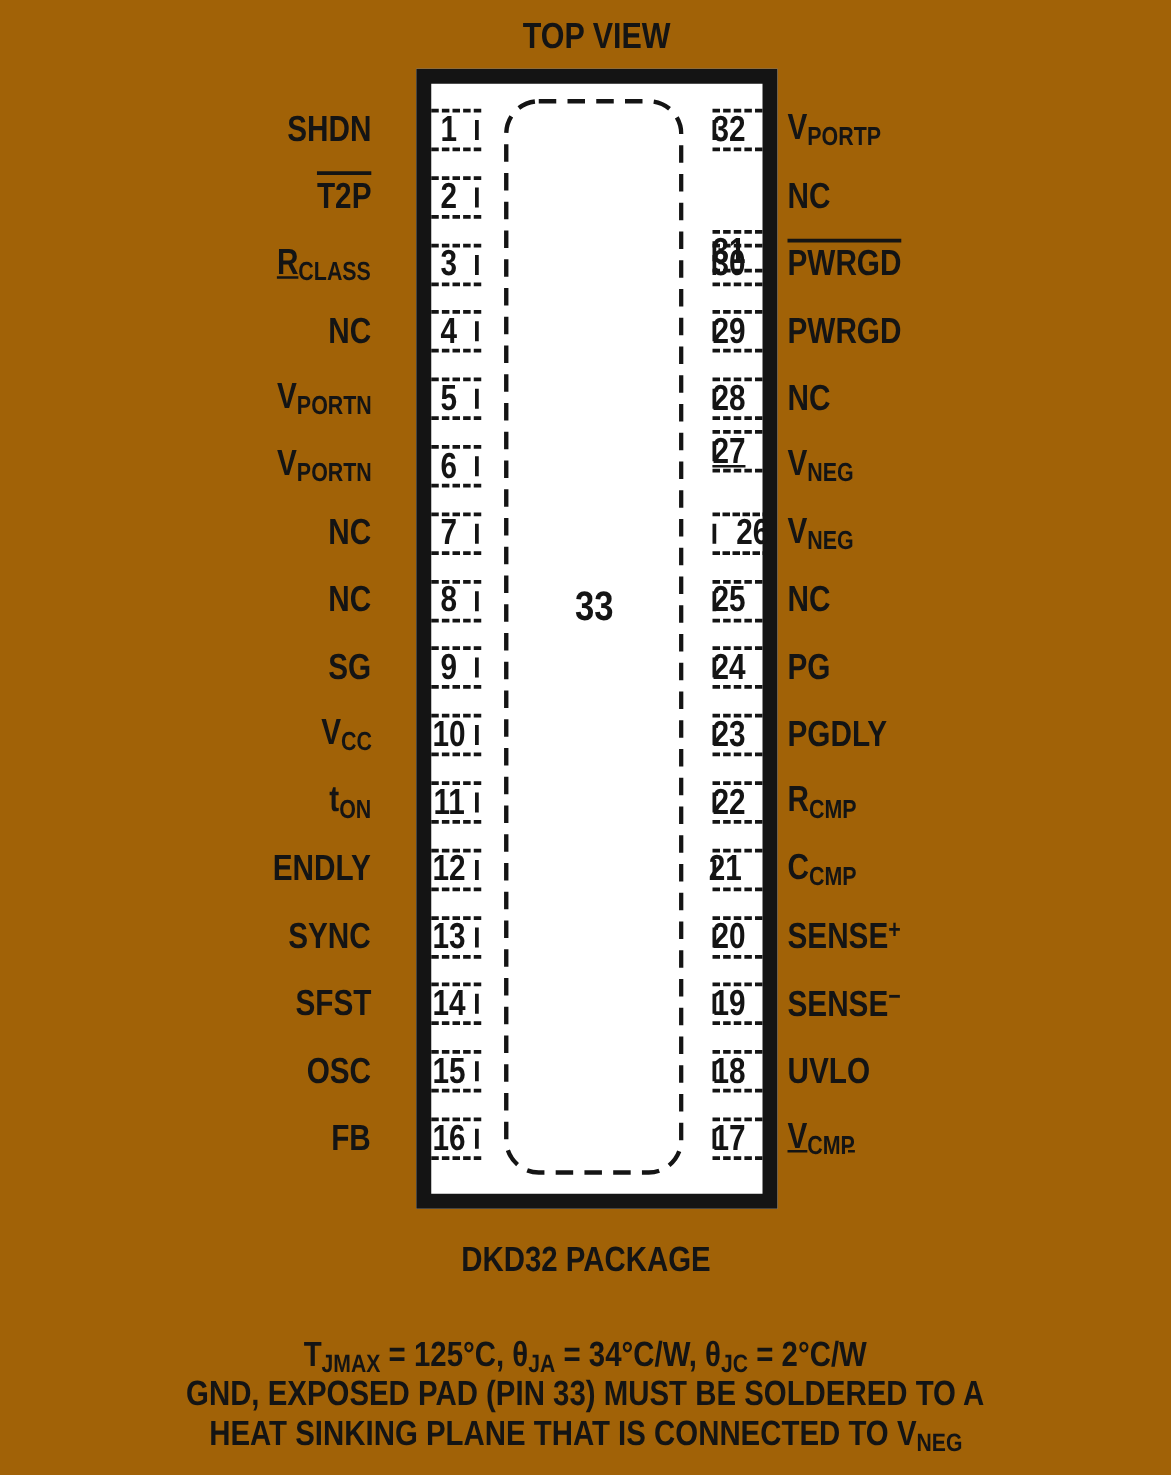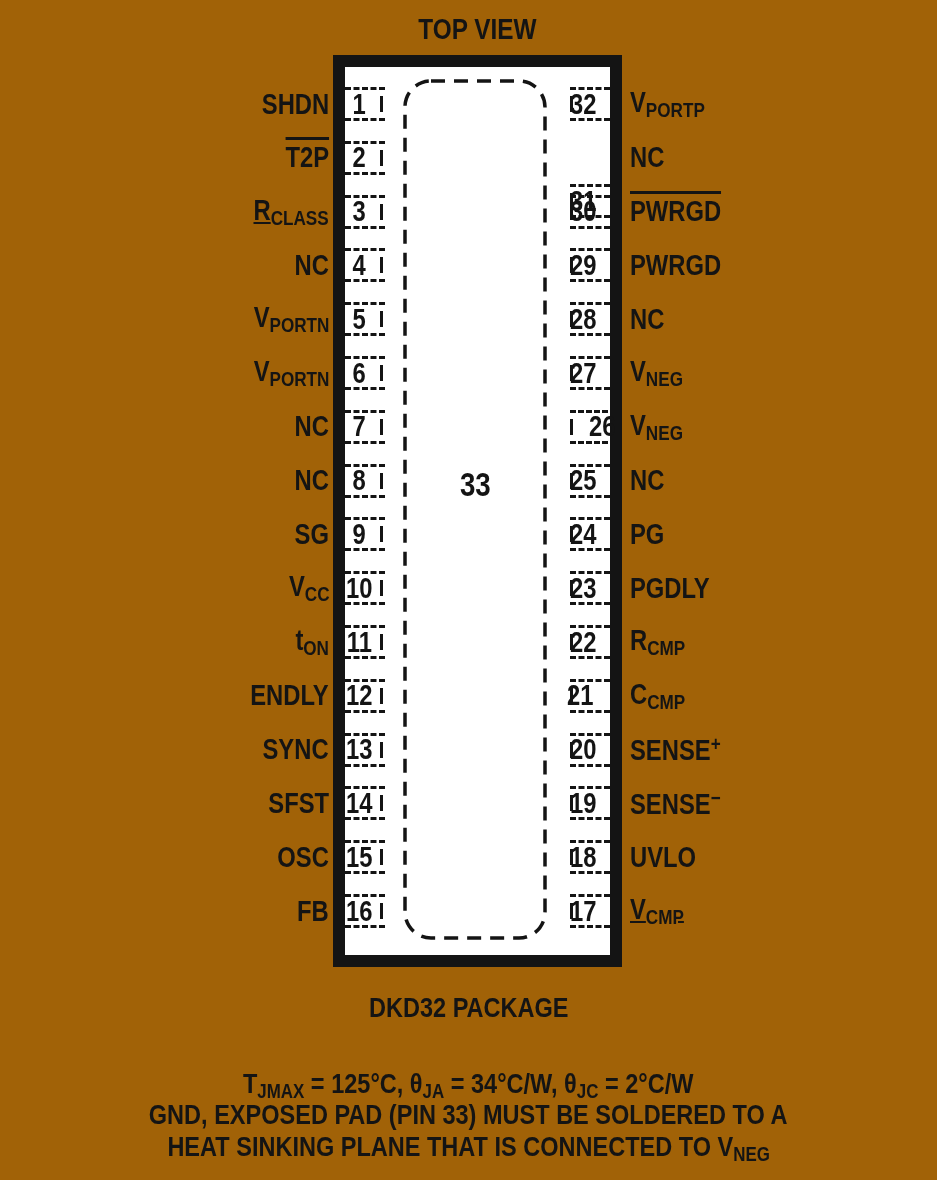--- a/index.html
+++ b/index.html
@@ -38,21 +38,21 @@
   .pin-box.left::after, .pin-box.right::after {
     content:''; position:absolute; top:50%; margin-top:-8px; width:3px; height:16px; background:#141414;
   }
   .pin-box.left::after  { right:2px; }
   .pin-box.right::after { left:0px; }
 
   .pin-label {
     position:absolute; height:36px; display:flex; align-items:center;
     font-size:29px; font-weight:bold; white-space:nowrap;
   }
-  .pin-label.left  { right:608px; }
+  .pin-label.left  { right:640px; }
   .pin-label.right { left:630px; }
 
   .s-sub { font-size:72%; vertical-align:-0.24em; }
   .s-sup { font-size:72%; vertical-align:0.42em; }
   .overline { display:inline-block; border-top:3px solid #141414; padding-top:3px; line-height:1.02; transform:translateY(-2px); }
 
   .f-line {
     position:absolute; left:0; width:937px; text-align:center;
     font-size:28px; font-weight:bold; line-height:32px; white-space:nowrap;
   }
@@ -196,21 +196,21 @@
       </div>
       <div class="pin-label right" style="top: 247.4px;">
         <span class="cond-l"><span>PWRGD</span></span>
       </div>
       <div class="pin-box right" style="top: 302.2px;">
         <span class="cond-c">28</span>
       </div>
       <div class="pin-label right" style="top: 301.2px;">
         <span class="cond-l"><span>NC</span></span>
       </div>
-      <div class="pin-box right" style="top: 356px;">
+      <div class="pin-box right" style="top: 344px; text-decoration: underline;">
         <span class="cond-c">27</span>
       </div>
       <div class="pin-label right" style="top: 355px;">
         <span class="cond-l"><span>V</span><span class="s-sub">NEG</span></span>
       </div>
       <div class="pin-box right" style="top: 409.8px; padding-left: 32px;">
         <span class="cond-c">26</span>
       </div>
       <div class="pin-label right" style="top: 408.8px;">
         <span class="cond-l"><span>V</span><span class="s-sub">NEG</span></span>

